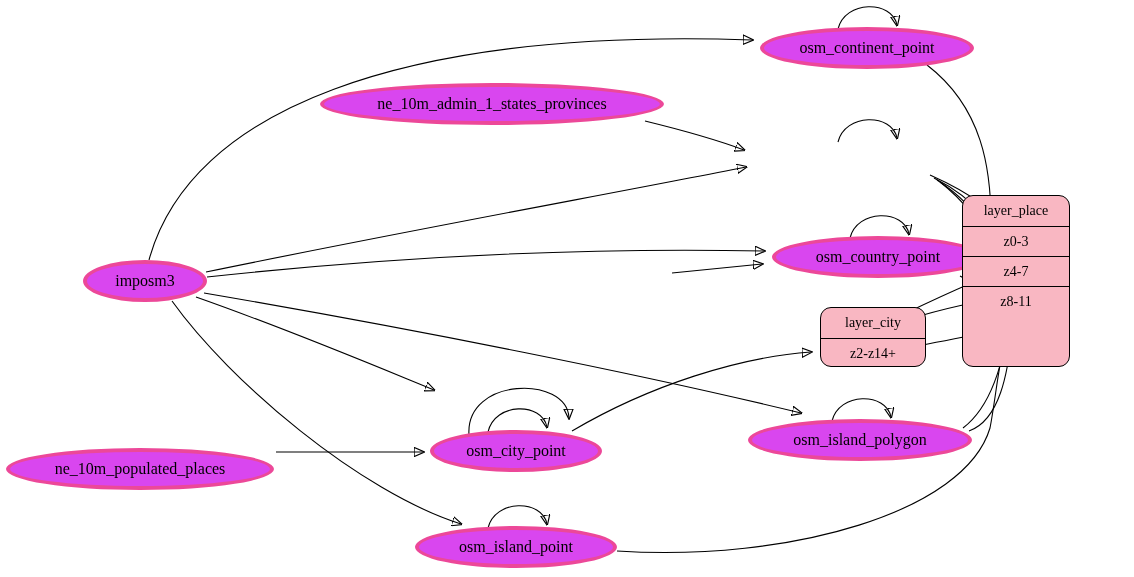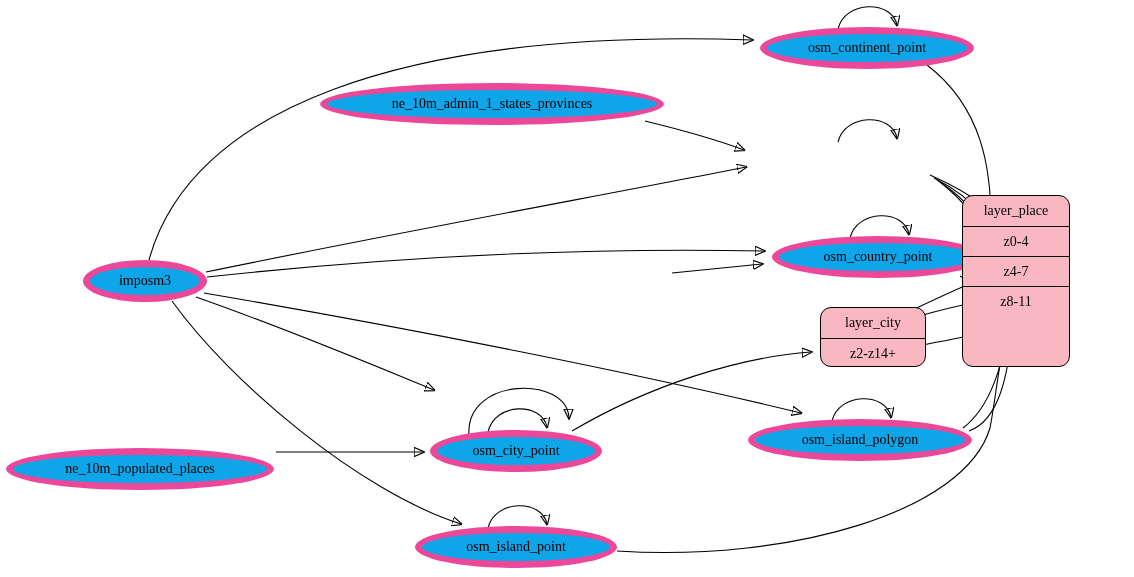--- a/index.html
+++ b/index.html
@@ -8,24 +8,24 @@
     width:1134px;height:577px;
     background:#ffffff;
     font-family:"Liberation Serif","DejaVu Serif",serif;
     overflow:hidden;
   }
   svg.edges{position:absolute;left:0;top:0;width:1134px;height:577px;}
   svg.edges path{fill:none;stroke:#000;stroke-width:1.1px;}
   .node{
     position:absolute;
     display:flex;align-items:center;justify-content:center;
-    border:7px solid #ec4899;
+    border:4px solid #ec4899;
     border-radius:50%;
-    background:#0ea5e9;
-    font-size:14px;color:#000;
+    background:#d946ef;
+    font-size:16px;color:#000;
     white-space:nowrap;
     box-sizing:border-box;
   }
   .record{
     position:absolute;
     border:1.4px solid #000;
     border-radius:11px;
     background:var(--record-fill,#f9b7c2);
     overflow:hidden;
     box-sizing:border-box;
@@ -103,18 +103,18 @@
 
   <div class="node" style="left:415px;top:526px;width:202px;height:42px;">osm_island_point</div>
 
   <div class="record" style="left:820px;top:307px;width:106px;height:60px;">
     <div class="row">layer_city</div>
     <div class="row">z2-z14+</div>
   </div>
 
   <div class="record" style="left:962px;top:195px;width:108px;height:172px;">
     <div class="row">layer_place</div>
-    <div class="row">z0-4</div>
+    <div class="row">z0-3</div>
     <div class="row">z4-7</div>
     <div class="row">z8-11</div>
   </div>
 
 </div>
 
 </body></html>

